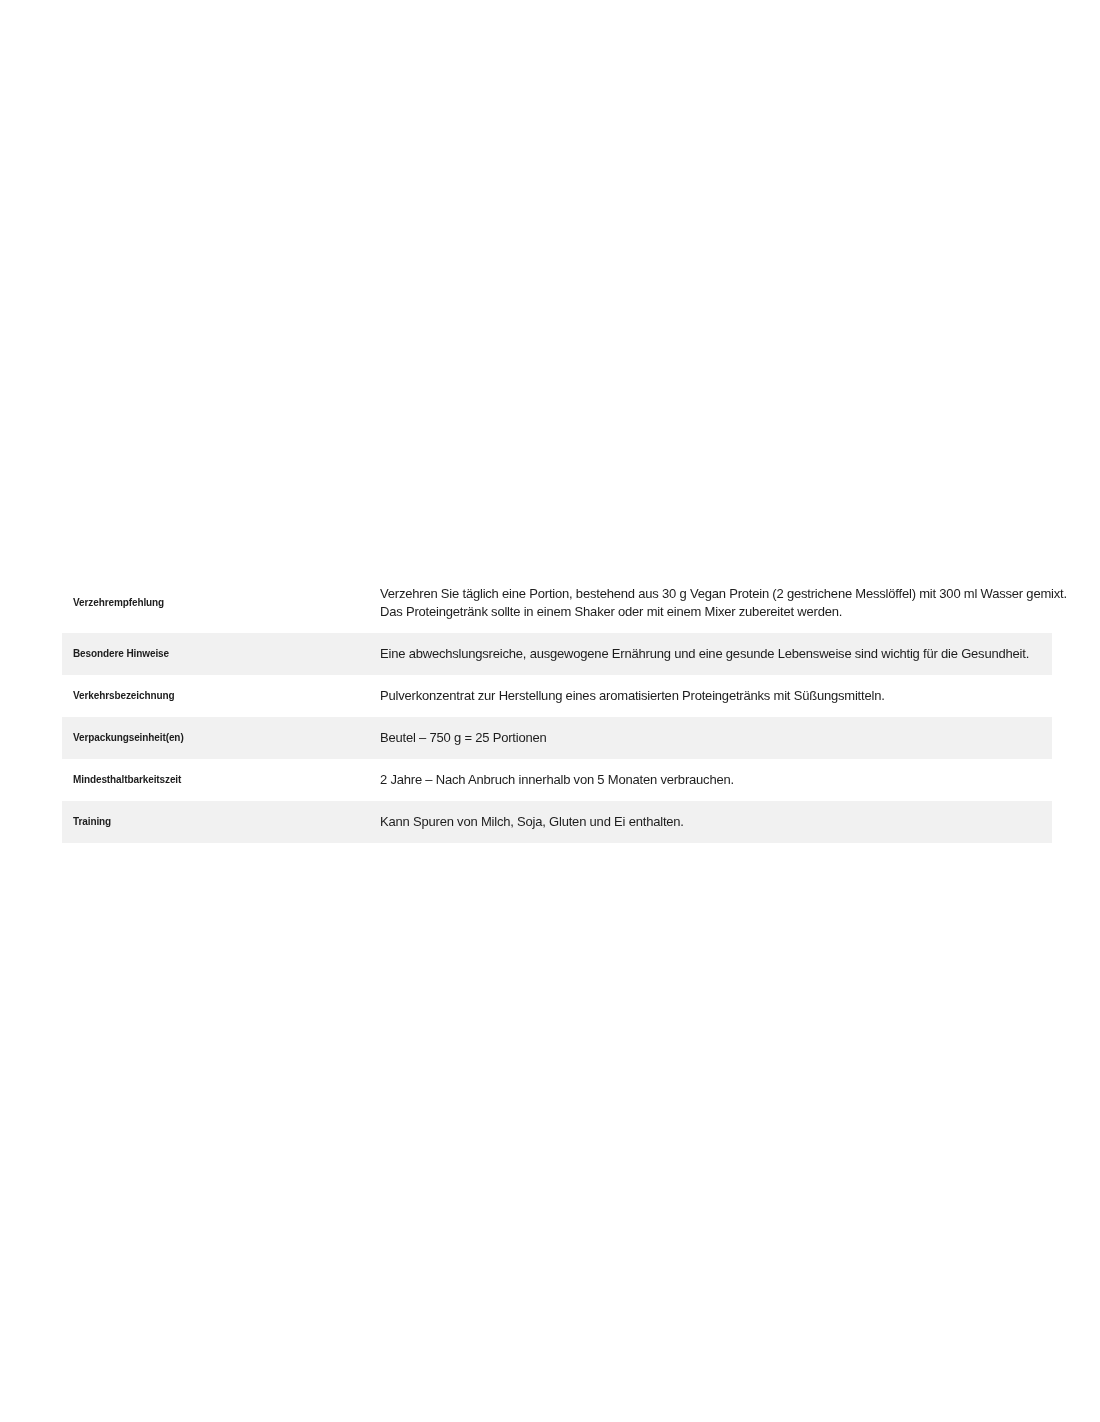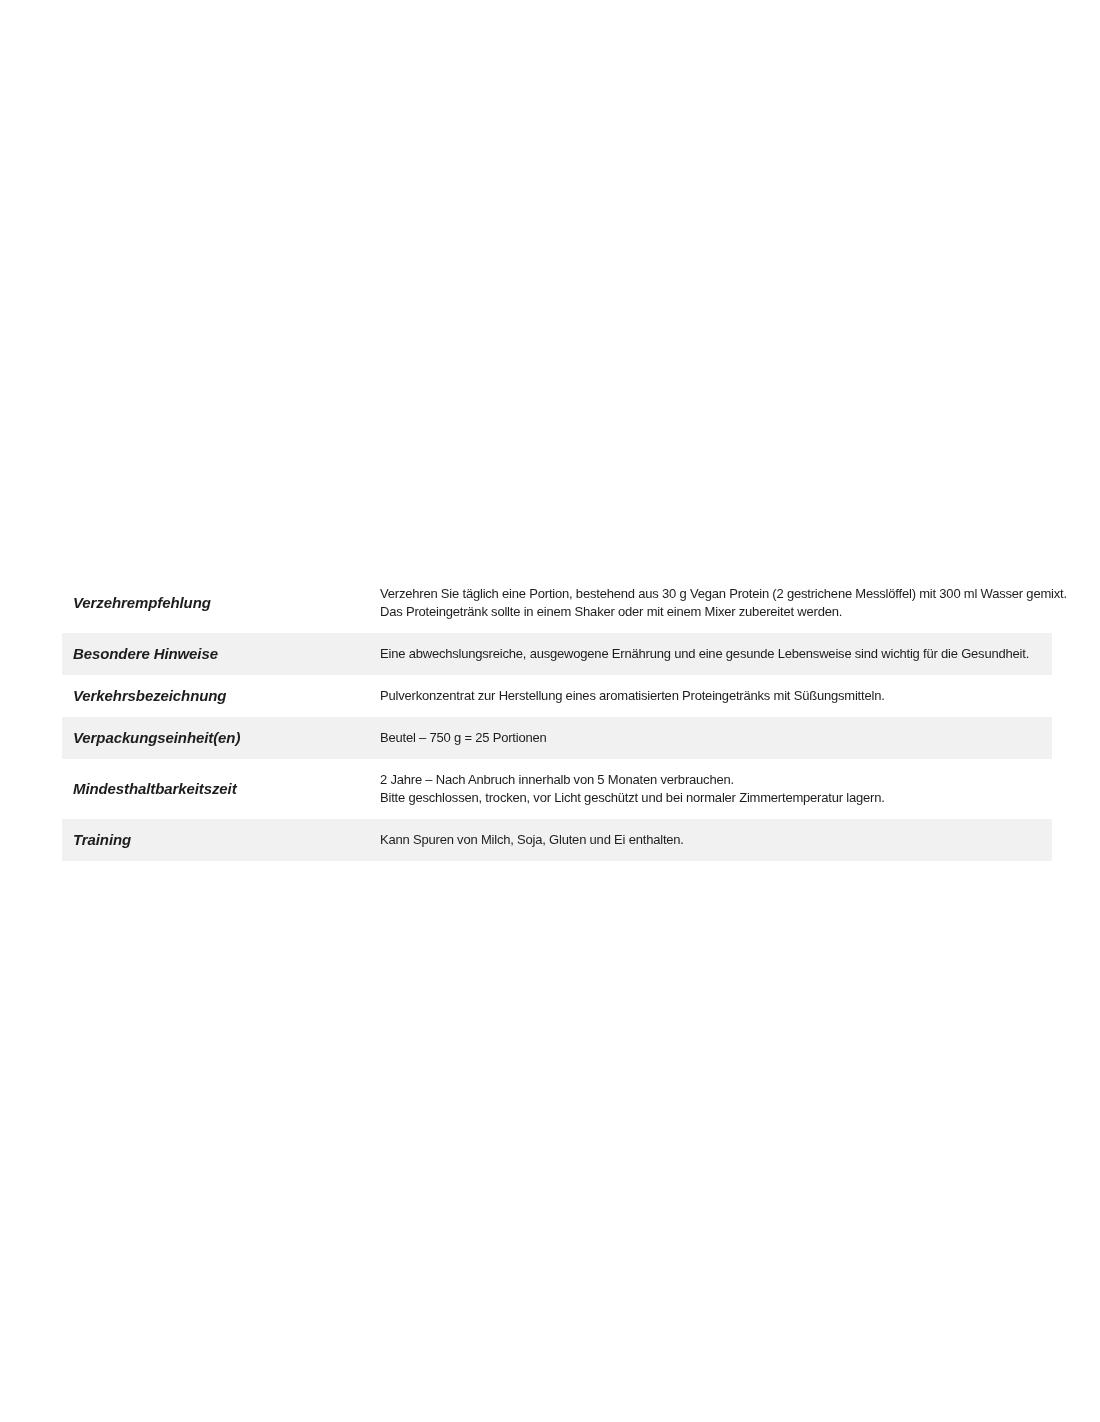--- a/index.html
+++ b/index.html
@@ -26,25 +26,24 @@
     padding: 12px 0;
   }
   .info-row:nth-child(even) {
     background: #f1f1f1;
   }
   .row-label {
     width: 318px;
     flex-shrink: 0;
     box-sizing: border-box;
     padding-left: 11px;
-    font-size: 15px;
+    font-size: 10px;
     font-weight: bold;
     letter-spacing: -0.1px;
     line-height: 18px;
-    font-style: italic;
   }
   .row-value {
     flex: 1;
     box-sizing: border-box;
     padding-right: 14px;
     font-size: 13px;
     letter-spacing: -0.2px;
   }
   .value-line {
     line-height: 18px;
@@ -82,21 +81,20 @@
     <div class="row-label">Verpackungseinheit(en)</div>
     <div class="row-value">
       <div class="value-line">Beutel – 750 g = 25 Portionen</div>
     </div>
   </div>
 
   <div class="info-row">
     <div class="row-label">Mindesthaltbarkeitszeit</div>
     <div class="row-value">
       <div class="value-line">2 Jahre – Nach Anbruch innerhalb von 5 Monaten verbrauchen.</div>
-      <div class="value-line">Bitte geschlossen, trocken, vor Licht geschützt und bei normaler Zimmertemperatur lagern.</div>
     </div>
   </div>
 
   <div class="info-row">
     <div class="row-label">Training</div>
     <div class="row-value">
       <div class="value-line">Kann Spuren von Milch, Soja, Gluten und Ei enthalten.</div>
     </div>
   </div>
 

